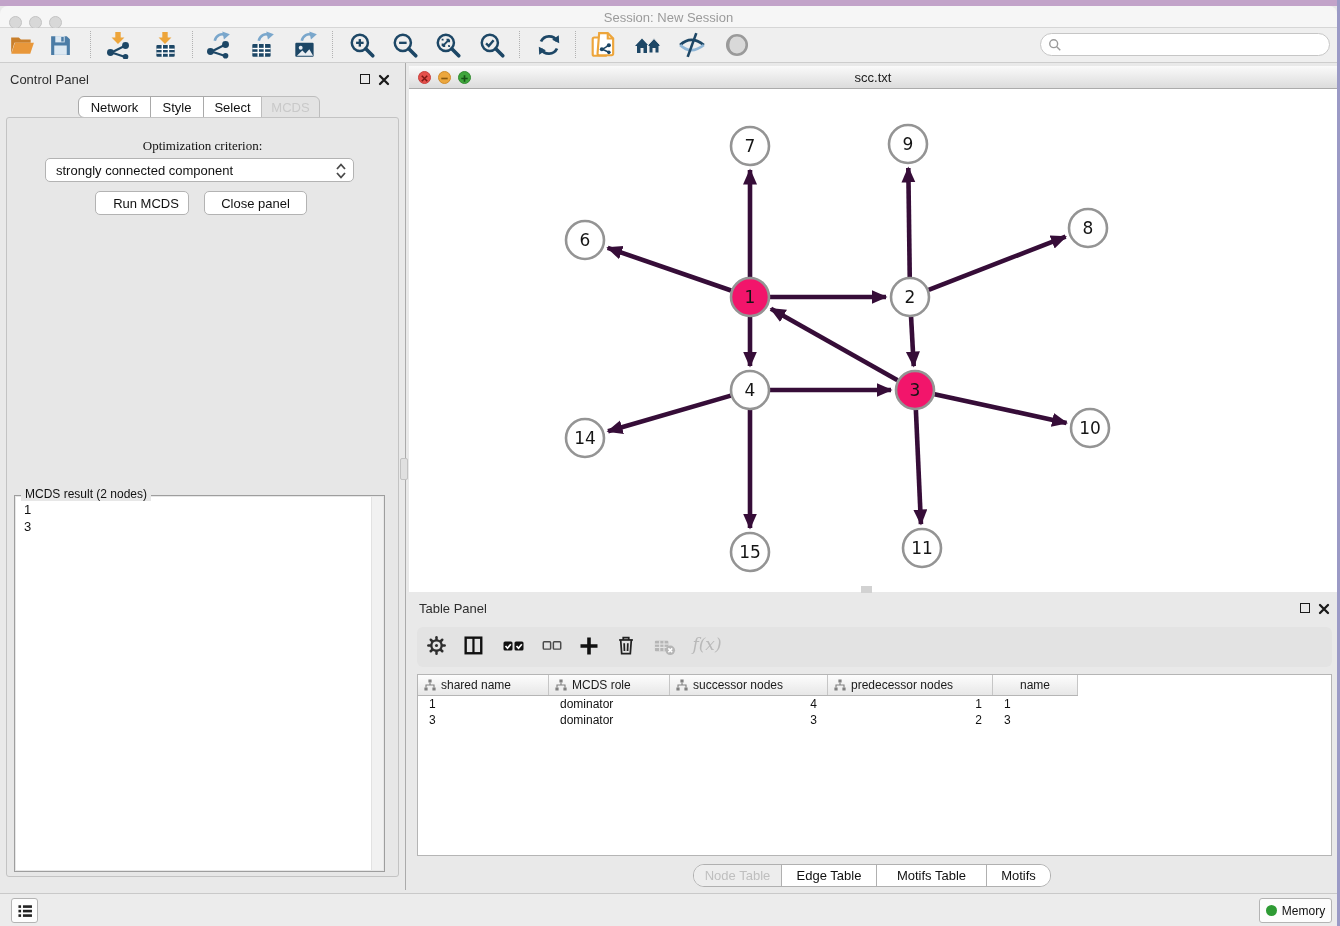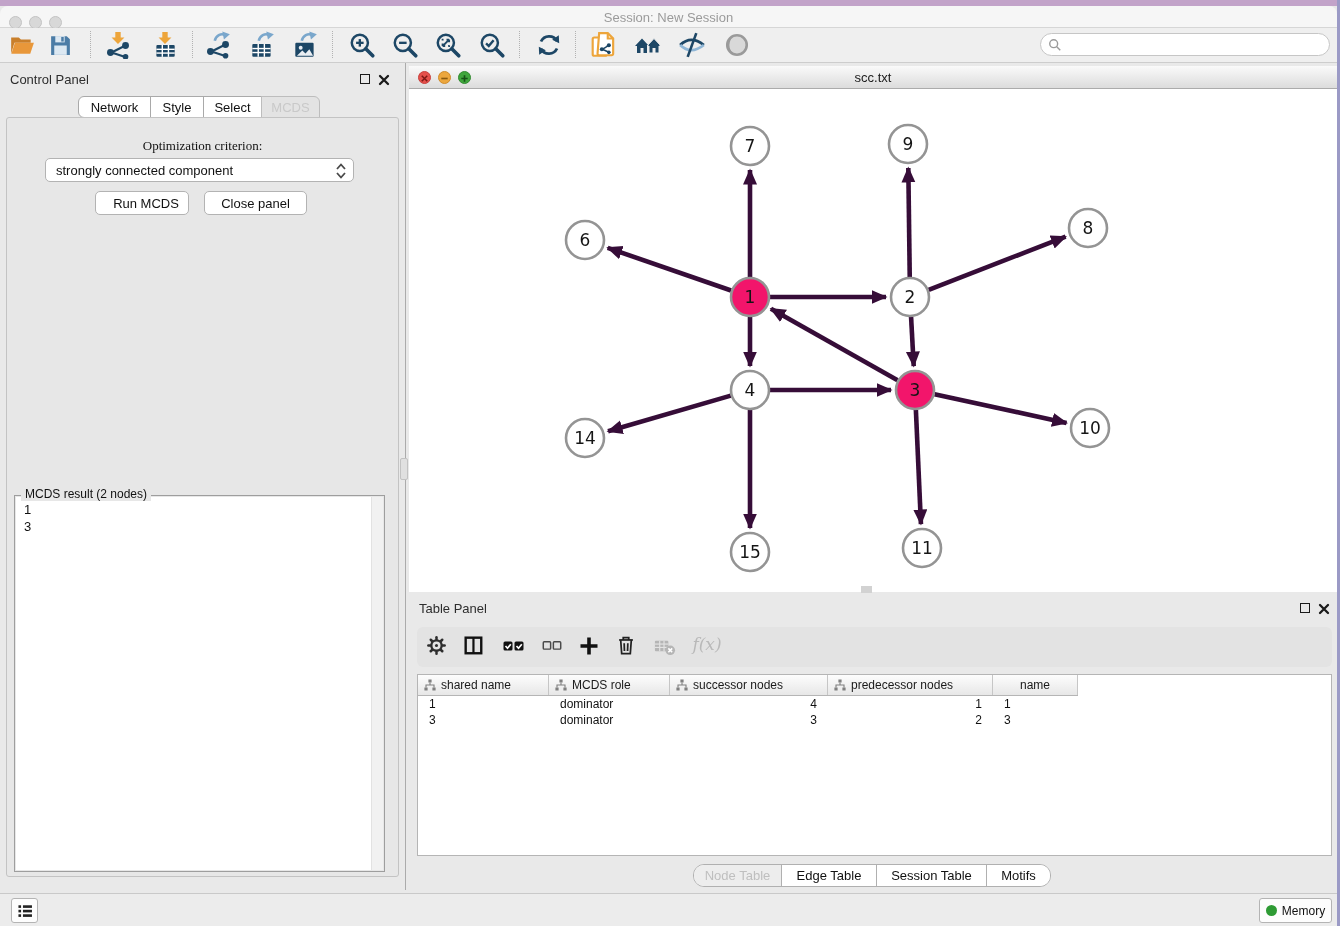--- a/index.html
+++ b/index.html
@@ -503,21 +503,21 @@
         <div class="td" style="width: 121px; text-align: left;">dominator</div>
         <div class="td" style="width: 158px; text-align: right;">3</div>
         <div class="td" style="width: 165px; text-align: right;">2</div>
         <div class="td" style="width: 85px; text-align: left;">3</div>
       </div>
     </div>
 </div>
 <div class="tp-tabs" id="tp-tabs">
     <div class="tp-tab selected" style="width: 88px;">Node Table</div>
     <div class="tp-tab" style="width: 95px;">Edge Table</div>
-    <div class="tp-tab" style="width: 110px;">Session Table</div>
+    <div class="tp-tab" style="width: 110px;">Motifs Table</div>
     <div class="tp-tab last" style="width: 63px;">Motifs</div>
   </div>
 
 <div class="statusbar">
   <div class="status-btn" style="left:11px; width:27px;">
     <svg width="18" height="18" viewBox="0 0 22 22">
       <g fill="#222">
         <rect x="3" y="4" width="3.2" height="3.2"></rect>
           <rect x="8.5" y="4" width="11" height="3.2"></rect>
         <rect x="3" y="9.5" width="3.2" height="3.2"></rect>

